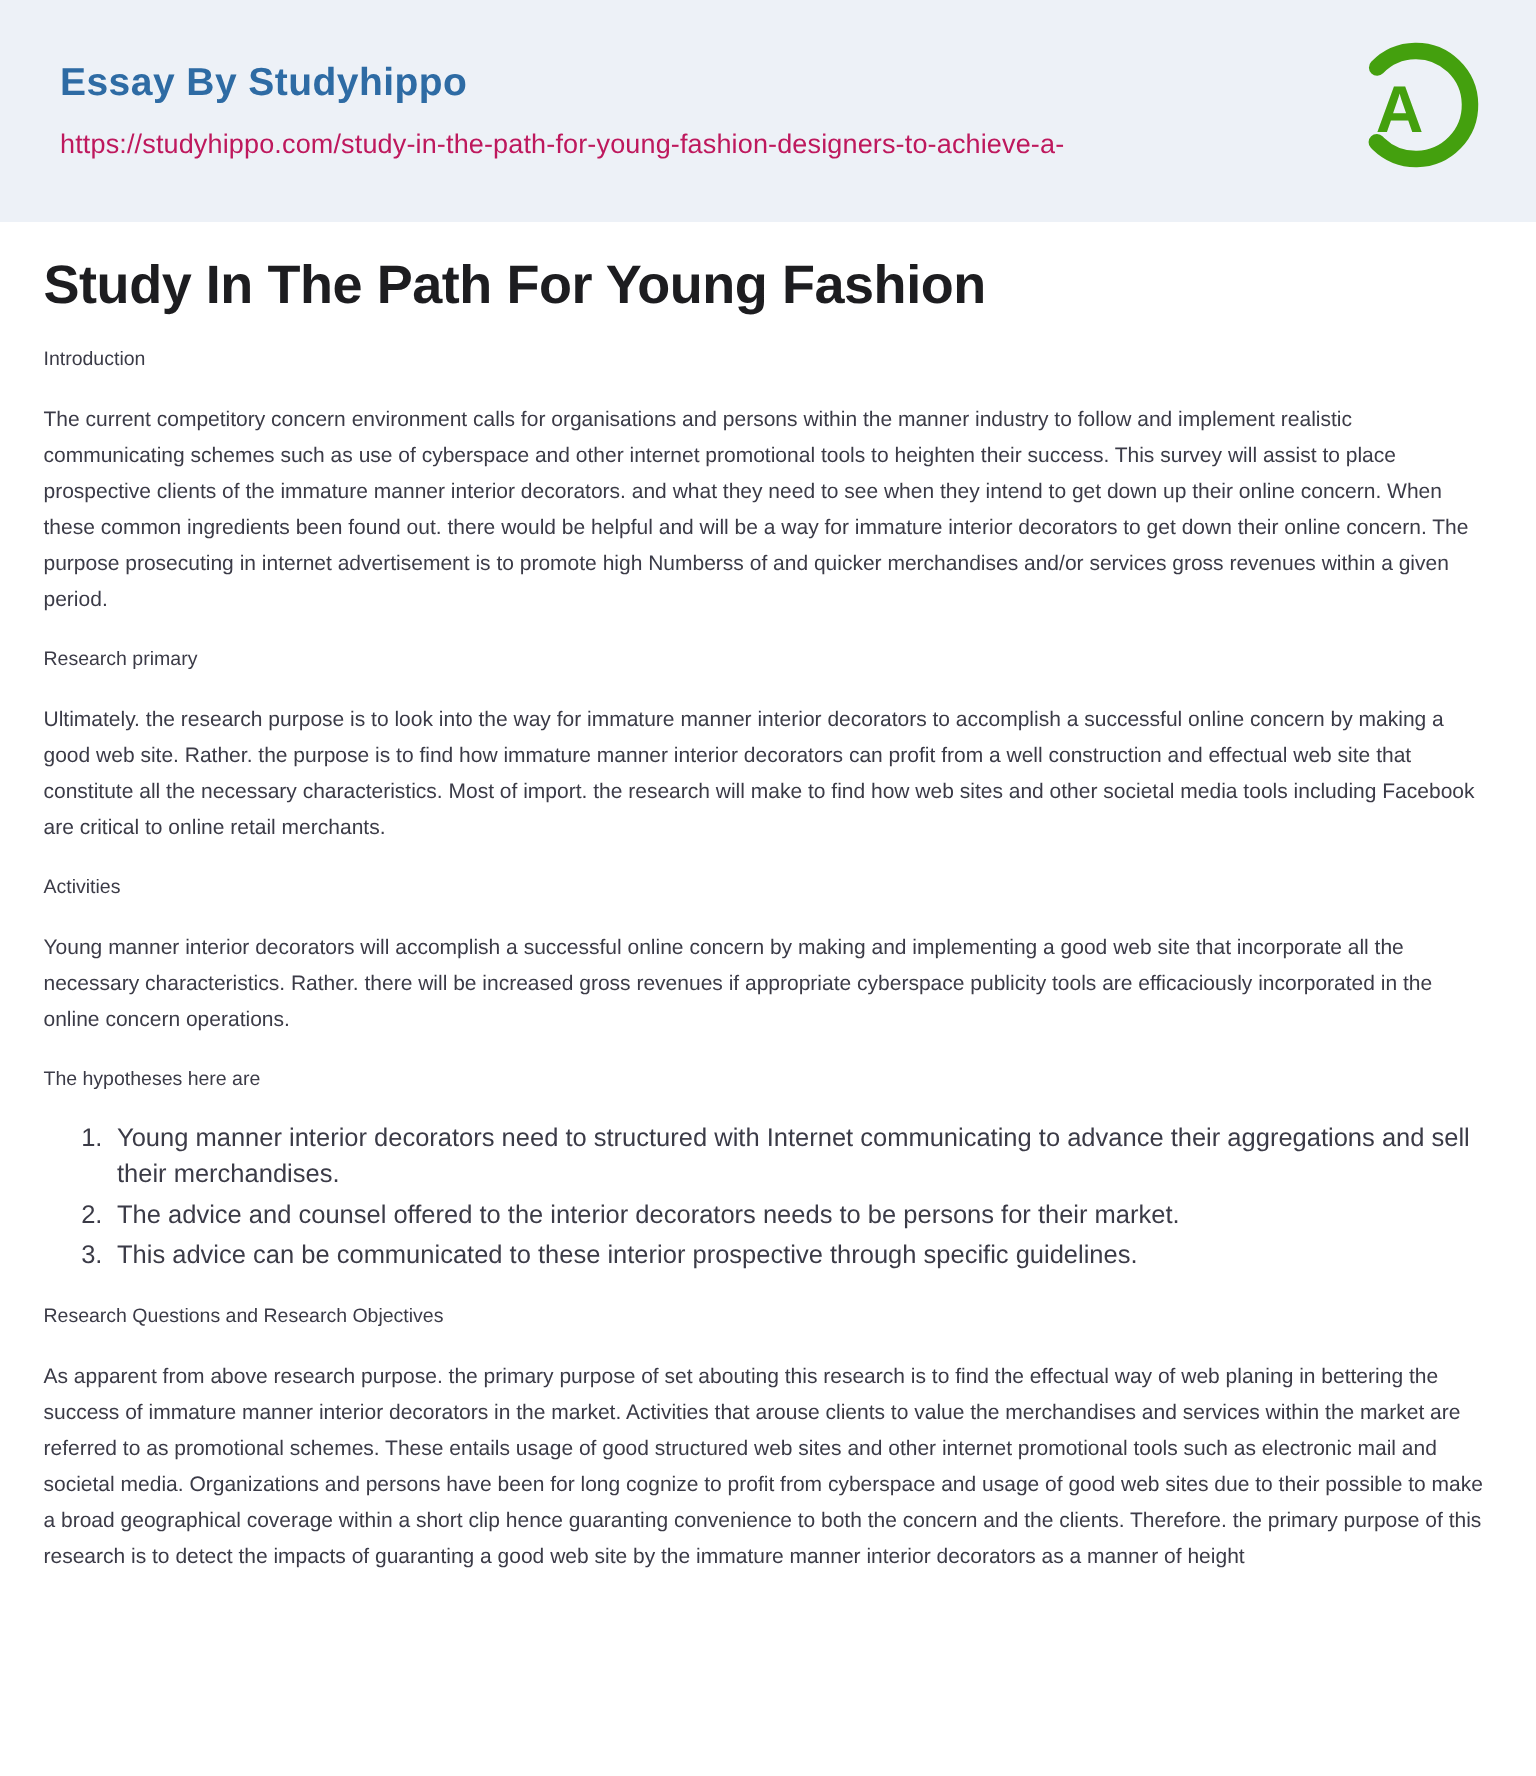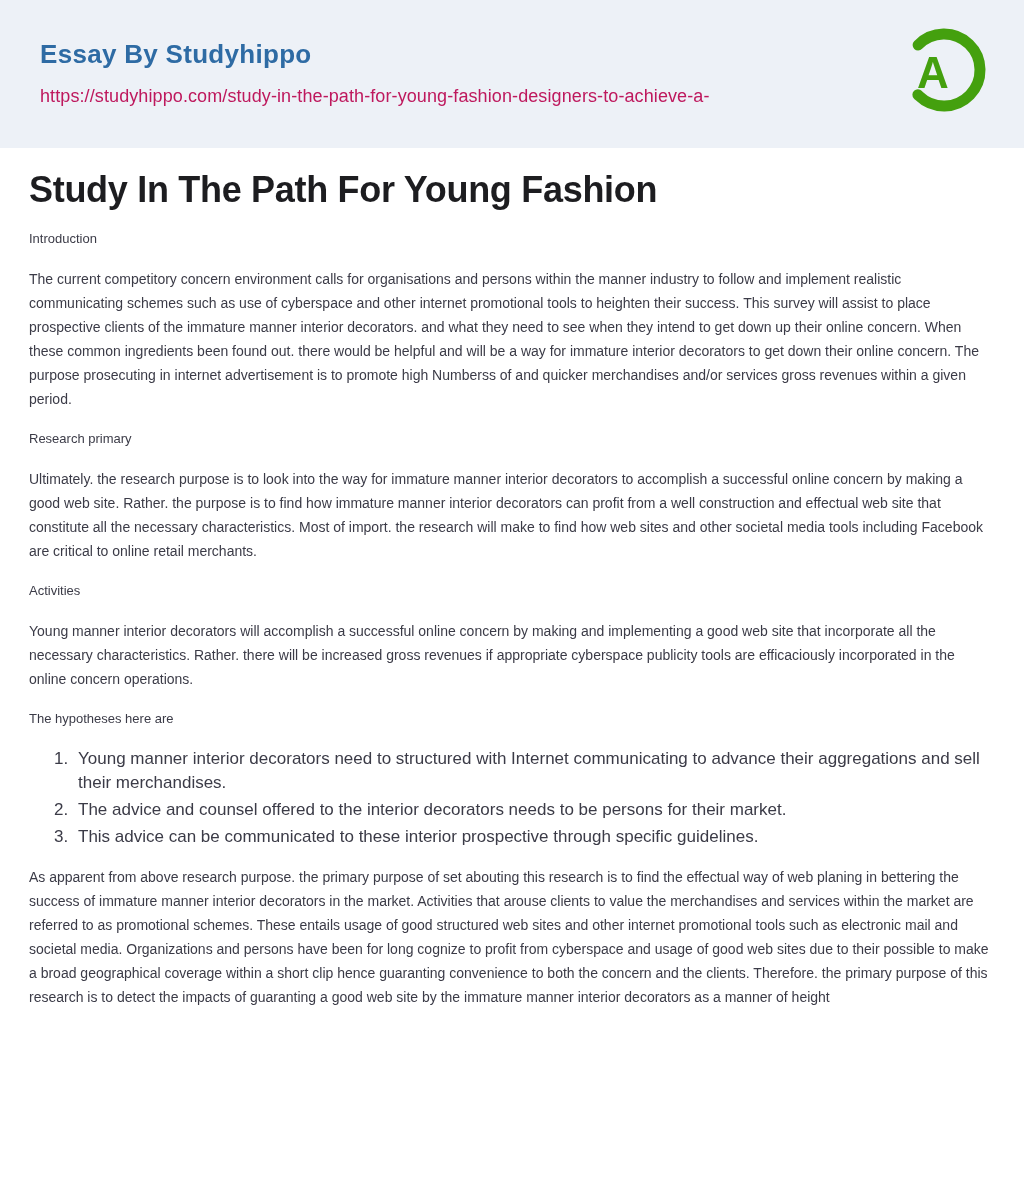--- a/index.html
+++ b/index.html
@@ -111,17 +111,18 @@
     <p class="para">Young manner interior decorators will accomplish a successful online concern by making and implementing a good web site that incorporate all the necessary characteristics. Rather. there will be increased gross revenues if appropriate cyberspace publicity tools are efficaciously incorporated in the online concern operations.</p>
 
     <div class="section-label">The hypotheses here are</div>
 
     <ol class="hypotheses">
       <li>Young manner interior decorators need to structured with Internet communicating to advance their aggregations and sell their merchandises.</li>
       <li>The advice and counsel offered to the interior decorators needs to be persons for their market.</li>
       <li>This advice can be communicated to these interior prospective through specific guidelines.</li>
     </ol>
 
+    <div class="section-label">Research Questions and Research Objectives</div>
 
     <p class="para">As apparent from above research purpose. the primary purpose of set abouting this research is to find the effectual way of web planing in bettering the success of immature manner interior decorators in the market. Activities that arouse clients to value the merchandises and services within the market are referred to as promotional schemes. These entails usage of good structured web sites and other internet promotional tools such as electronic mail and societal media. Organizations and persons have been for long cognize to profit from cyberspace and usage of good web sites due to their possible to make a broad geographical coverage within a short clip hence guaranting convenience to both the concern and the clients. Therefore. the primary purpose of this research is to detect the impacts of guaranting a good web site by the immature manner interior decorators as a manner of height</p>
 
   </div>
 </div>
 
 </body></html>

